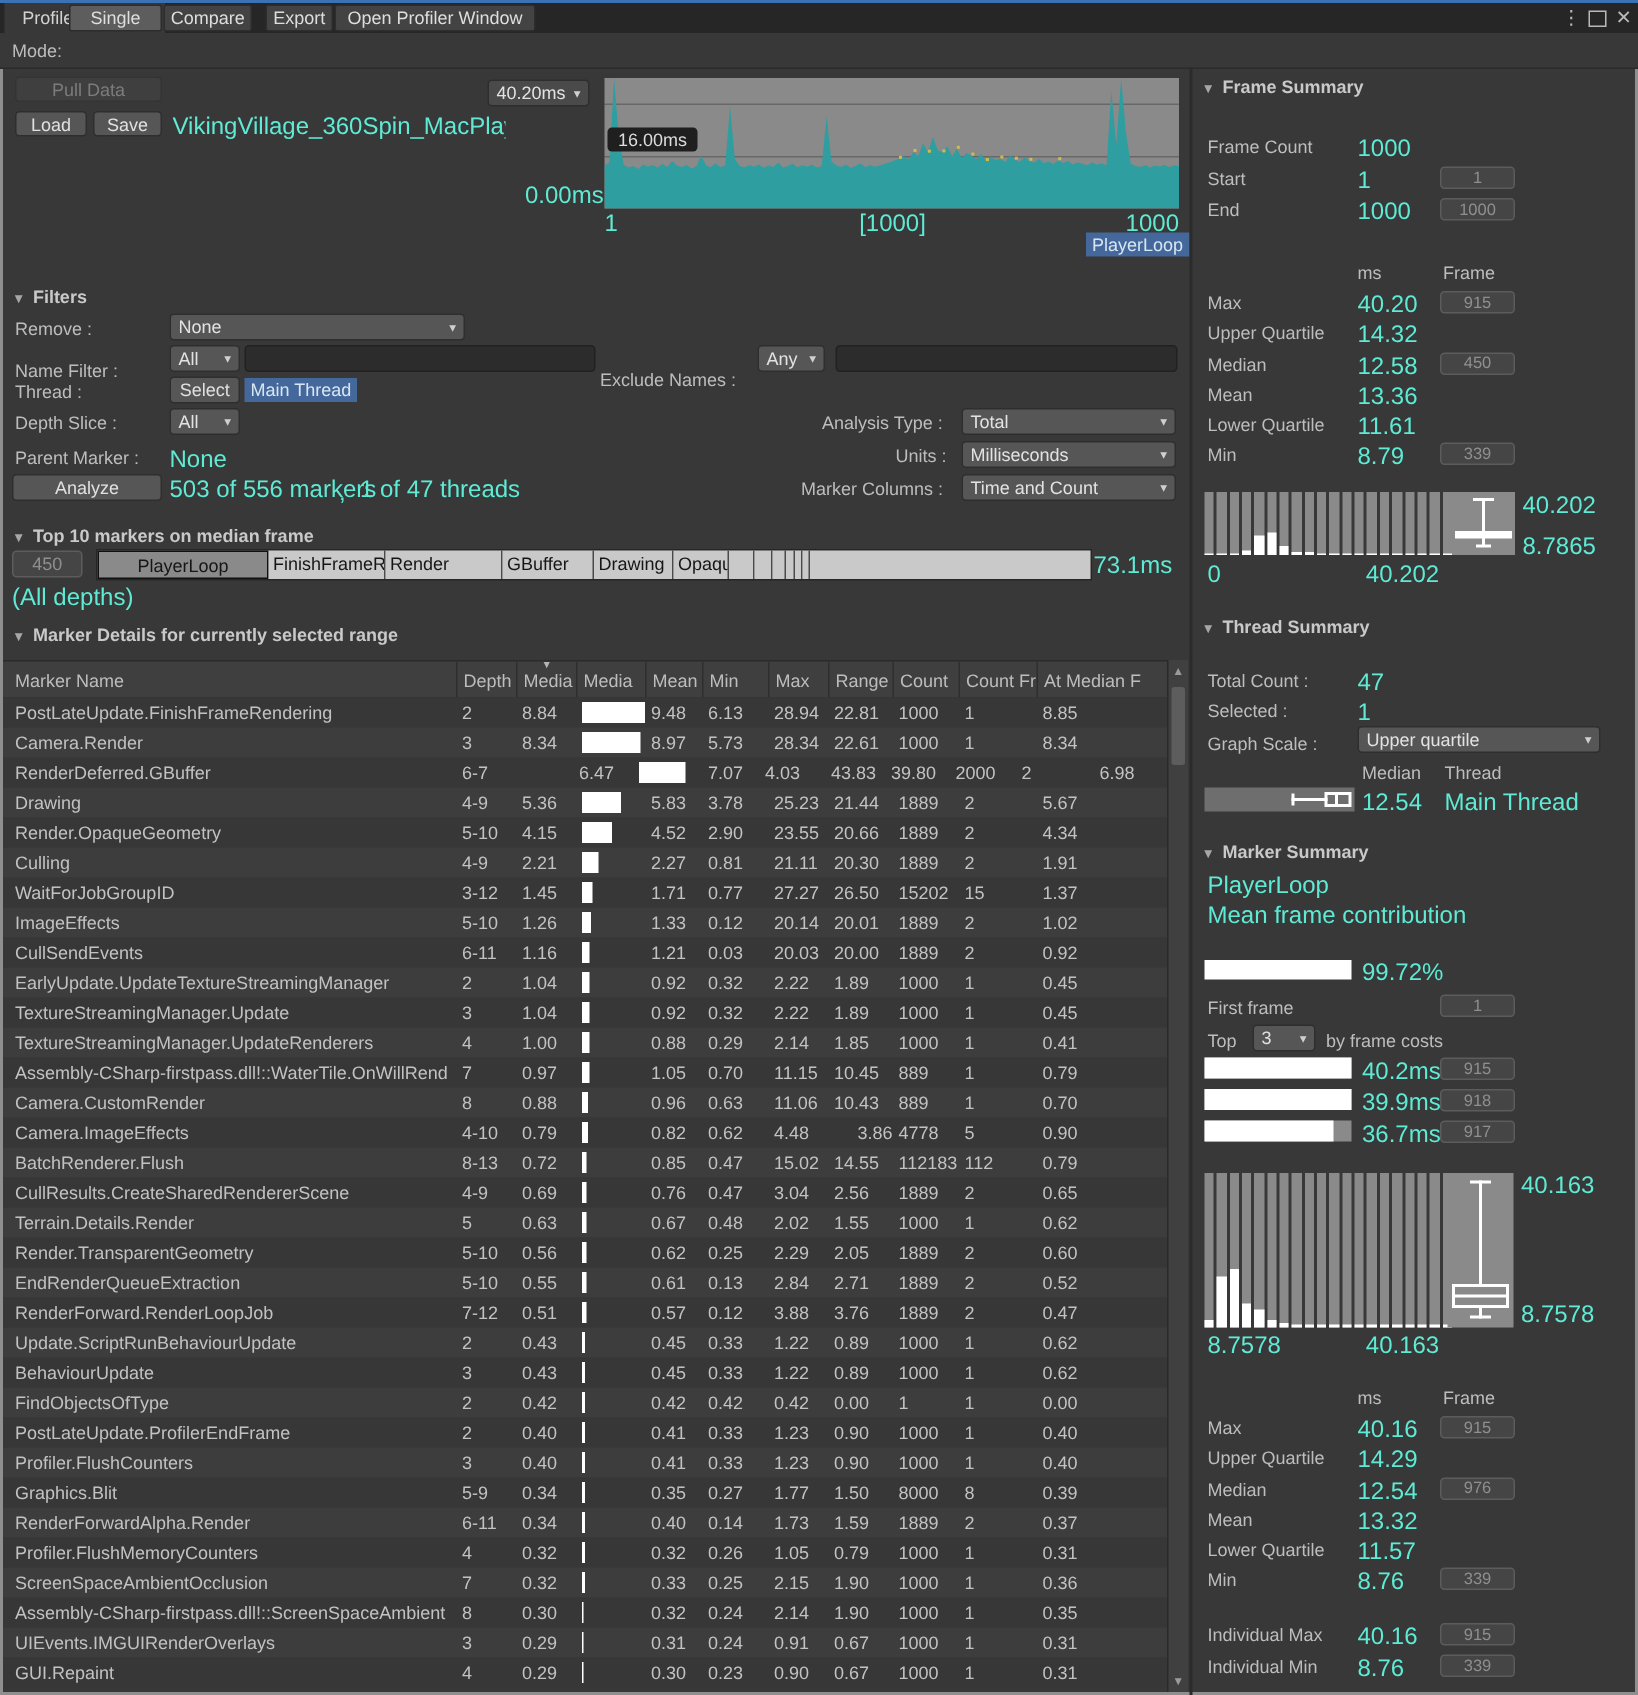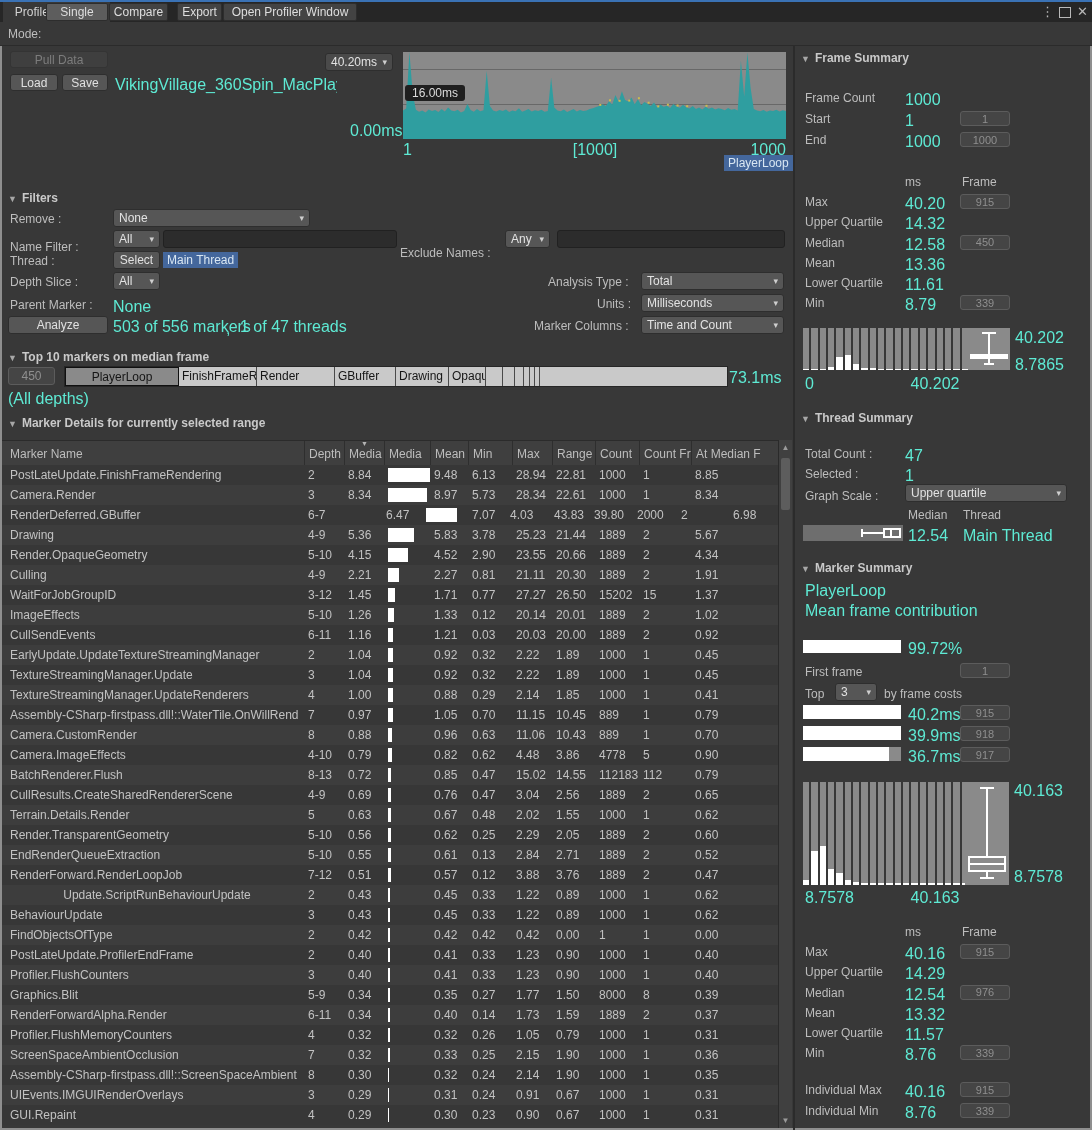--- a/index.html
+++ b/index.html
@@ -435,21 +435,21 @@
       <div class="trow">
         <div class="c" style="width: 302px; padding-left: 8px;">Camera.ImageEffects</div>
         <div class="c" style="width: 40px;">4-10</div>
         <div class="c" style="width: 40px;">0.79</div>
         <div class="c" style="width: 46px;">
           <div class="medbar" style="width: 9%;"></div>
         </div>
         <div class="c" style="width: 38px;">0.82</div>
         <div class="c" style="width: 44px;">0.62</div>
         <div class="c" style="width: 40px;">4.48</div>
-        <div class="c" style="width: 43px;">3.86</div>
+        <div class="c" style="width: 43px; text-align: right;">3.86</div>
         <div class="c" style="width: 44px;">4778</div>
         <div class="c" style="width: 52px;">5</div>
         <div class="c" style="width: 89px;">0.90</div>
       </div>
       <div class="trow">
         <div class="c" style="width: 302px; padding-left: 8px;">BatchRenderer.Flush</div>
         <div class="c" style="width: 40px;">8-13</div>
         <div class="c" style="width: 40px;">0.72</div>
         <div class="c" style="width: 46px;">
           <div class="medbar" style="width: 8%;"></div>
@@ -531,21 +531,21 @@
         </div>
         <div class="c" style="width: 38px;">0.57</div>
         <div class="c" style="width: 44px;">0.12</div>
         <div class="c" style="width: 40px;">3.88</div>
         <div class="c" style="width: 43px;">3.76</div>
         <div class="c" style="width: 44px;">1889</div>
         <div class="c" style="width: 52px;">2</div>
         <div class="c" style="width: 89px;">0.47</div>
       </div>
       <div class="trow">
-        <div class="c" style="width: 302px; padding-left: 8px; text-align: center;">Update.ScriptRunBehaviourUpdate</div>
+        <div class="c" style="width: 302px; padding-left: 8px;">Update.ScriptRunBehaviourUpdate</div>
         <div class="c" style="width: 40px;">2</div>
         <div class="c" style="width: 40px;">0.43</div>
         <div class="c" style="width: 46px;">
           <div class="medbar" style="width: 5%;"></div>
         </div>
         <div class="c" style="width: 38px;">0.45</div>
         <div class="c" style="width: 44px;">0.33</div>
         <div class="c" style="width: 40px;">1.22</div>
         <div class="c" style="width: 43px;">0.89</div>
         <div class="c" style="width: 44px;">1000</div>

